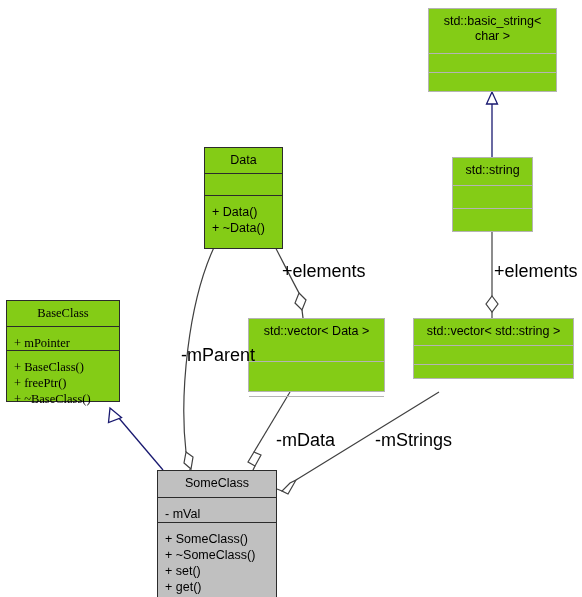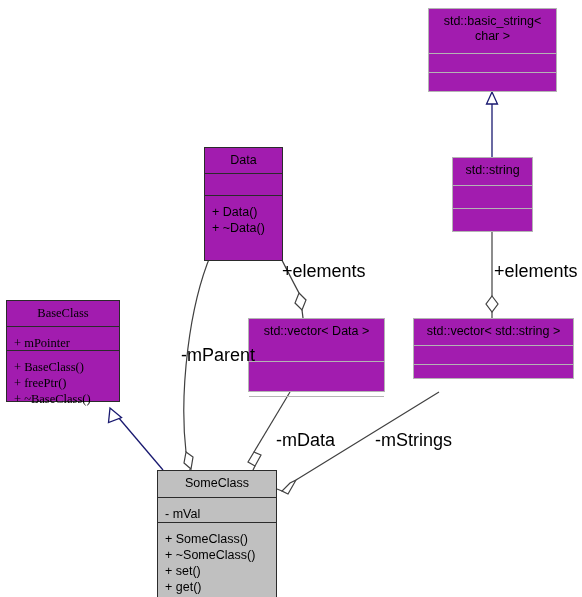--- a/index.html
+++ b/index.html
@@ -24,21 +24,21 @@
     left: 0;
     top: 0;
     width: 582px;
     height: 597px;
     pointer-events: none;
   }
   
   .uml-class {
     position: absolute;
     box-sizing: border-box;
-    background: #a21caf;
+    background: #84cc16;
     display: flex;
     flex-direction: column;
     z-index: 5;
   }
   .uml-class.dark {
     border: 1px solid #2b2b2b;
   }
   .uml-class.light {
     border: 1px solid #b4b4b4;
   }
@@ -154,21 +154,21 @@
     <div class="cmp cmp-empty" style="flex:1;"></div>
     <div class="cmp cmp-empty" style="flex:1;"></div>
   </div>
 
   <div class="uml-class light" style="left:452px; top:157px; width:81px; height:75px;">
     <div class="cmp cmp-name" style="height:27px;">std::string</div>
     <div class="cmp cmp-empty" style="flex:1;"></div>
     <div class="cmp cmp-empty" style="flex:1;"></div>
   </div>
 
-  <div class="uml-class dark" style="left:204px; top:147px; width:79px; height:114px;">
+  <div class="uml-class dark" style="left:204px; top:147px; width:79px; height:102px;">
     <div class="cmp cmp-name" style="height:25px;">Data</div>
     <div class="cmp cmp-empty" style="height:22px;"></div>
     <div class="cmp cmp-list" style="flex:1;">
       <div class="row">+ Data()</div>
       <div class="row">+ ~Data()</div>
     </div>
   </div>
 
   <div class="uml-class dark" style="left:6px; top:300px; width:114px; height:102px;font-family:Liberation Serif, serif;">
     <div class="cmp cmp-name" style="height:25px;">BaseClass</div>

